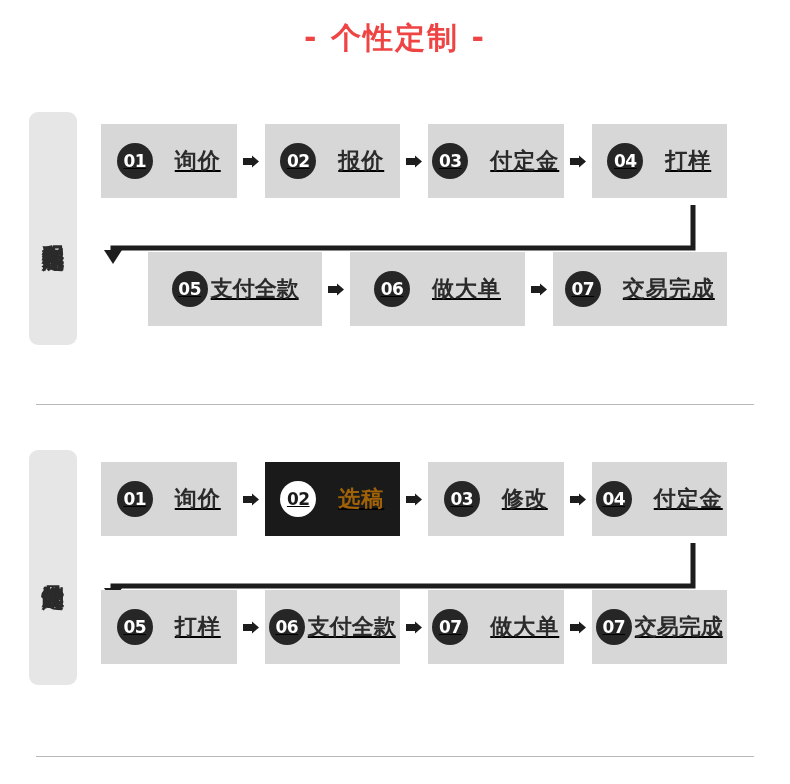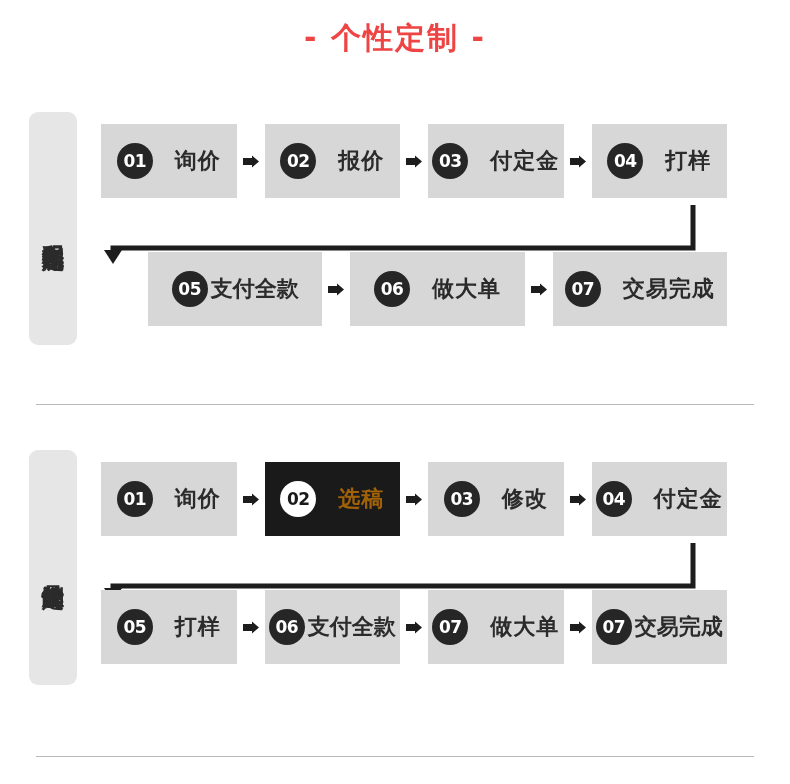--- a/index.html
+++ b/index.html
@@ -65,20 +65,21 @@
     letter-spacing: 0px;
     white-space: pre;
   }
 
   
   .step-row {
     position: absolute;
     display: flex;
     align-items: center;
     height: 60px;
+    text-decoration: underline;
   }
   .row-1a { left: 101px; top: 19px;  width: 626px; }
   .row-1b { left: 148px; top: 147px; width: 579px; }
   .row-2a { left: 101px; top: 19px;  width: 626px; }
   .row-2b { left: 101px; top: 147px; width: 626px; }
 
   .step-box {
     background: #d7d7d7;
     height: 74px;
     display: flex;

